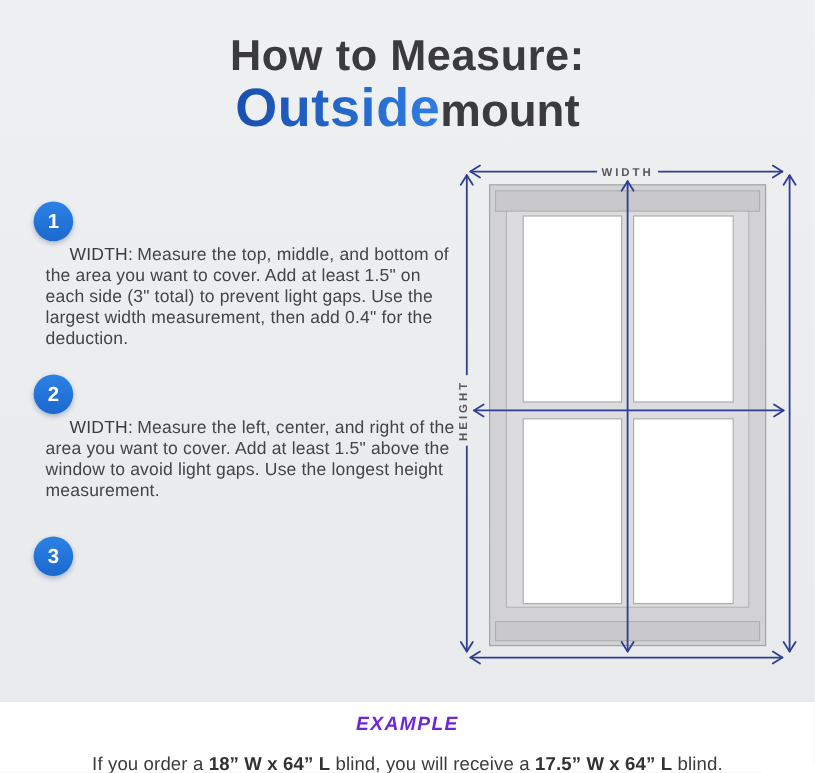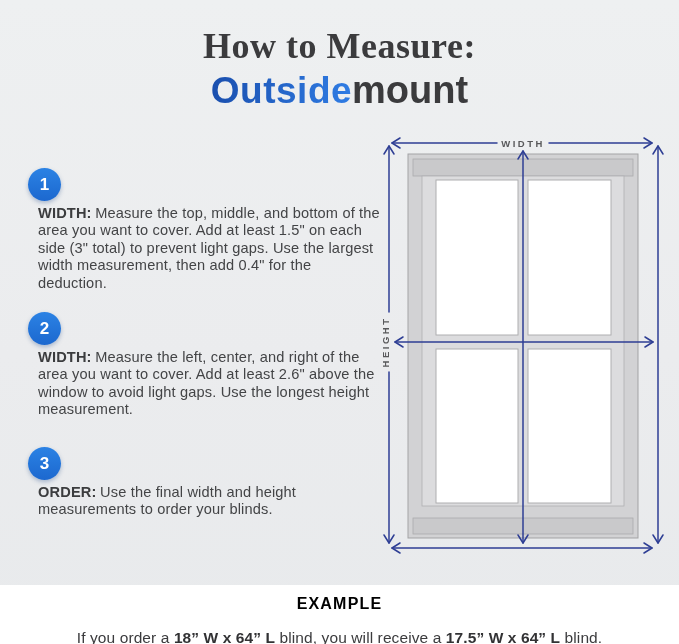--- a/index.html
+++ b/index.html
@@ -12,25 +12,24 @@
     height: 644px;
     background: linear-gradient(180deg, #eef0f1 0%, #ebecee 55%, #e8eaec 100%);
     overflow: hidden;
   }
 
   
   .header { position: absolute; top: 26px; left: 0; width: 100%; text-align: center; }
   .title-line1 {
     font-size: 36px; font-weight: 700; color: #3b3b3d; letter-spacing: 0.5px;
     line-height: 40px;
-    font-family: Liberation Serif, serif;
   }
   .title-line2 { margin-top: 1px; line-height: 46px; }
   .title-highlight {
-    font-size: 37px; font-weight: 800; letter-spacing: 0.5px;
+    font-size: 45px; font-weight: 800; letter-spacing: 0.5px;
     background: linear-gradient(90deg, #1a4fae 0%, #2f7ce4 100%);
     -webkit-background-clip: text; background-clip: text;
     -webkit-text-fill-color: transparent; color: #1f64c9;
   }
   .title-suffix { font-size: 38px; font-weight: 700; color: #3b3b3d; }
 
   
   .step { position: absolute; left: 28px; width: 352px; }
   .step-1 { top: 168px; }
   .step-2 { top: 312px; }
@@ -39,33 +38,34 @@
     width: 33px; height: 33px; border-radius: 50%;
     background: linear-gradient(180deg, #2b82e4 0%, #1c68cf 100%);
     box-shadow: 0 2px 4px rgba(40,80,140,0.35);
     display: flex; align-items: center; justify-content: center;
     color: #ffffff; font-size: 17px; font-weight: 700;
   }
   .step p {
     margin-top: 4px; margin-left: 10px;
     font-size: 14.6px; line-height: 17.4px; color: #434446; letter-spacing: 0.15px;
   }
-  .step p strong { font-weight: 700; color: #3b3c3e; margin-right: 0.25em; }
+  .step p strong { font-weight: 400; color: #3b3c3e; margin-right: 0.25em; margin-left: 20px; }
 
   
   .diagram { position: absolute; left: 372px; top: 126px; width: 300px; height: 440px; }
 
   
   .footer {
     position: absolute; left: 0; top: 585px; width: 679px; height: 59px;
     background: #ffffff; text-align: center;
   }
   .example-heading {
-    margin-top: 10px; font-size: 16px; font-weight: 700; color: #000000;
+    margin-top: 10px; font-size: 16px; font-weight: 700; color: #6d28d9;
     letter-spacing: 1.2px;
+    font-style: italic;
   }
   .example-line { margin-top: 16px; font-size: 15.5px; color: #3b3b3d; letter-spacing: 0.1px; }
   .example-line strong { font-weight: 700; color: #323234; }
 </style>
 </head>
 <body>
 
 <div class="page">
 
   <div class="header">
@@ -73,26 +73,25 @@
     <div class="title-line2"><span class="title-highlight">Outside</span><span class="title-suffix">mount</span></div>
   </div>
 
   <div class="step step-1">
     <div class="badge">1</div>
     <p><strong>WIDTH:</strong><span>Measure the top, middle, and bottom of the area you want to cover. Add at least 1.5" on each side (3" total) to prevent light gaps. Use the largest width measurement, then add 0.4" for the deduction.</span></p>
   </div>
 
   <div class="step step-2">
     <div class="badge">2</div>
-    <p><strong>WIDTH:</strong><span>Measure the left, center, and right of the area you want to cover. Add at least 2.6" above the window to avoid light gaps. Use the longest height measurement.</span></p>
+    <p><strong>WIDTH:</strong><span>Measure the left, center, and right of the area you want to cover. Add at least 1.5" above the window to avoid light gaps. Use the longest height measurement.</span></p>
   </div>
 
   <div class="step step-3">
     <div class="badge">3</div>
-    <p><strong>ORDER:</strong><span>Use the final width and height measurements to order your blinds.</span></p>
   </div>
 
   <svg class="diagram" viewBox="0 0 300 440" xmlns="http://www.w3.org/2000/svg">
 
     <g>
       <rect x="36" y="28" width="230" height="384" fill="#d2d2d4" stroke="#a3a3a5" stroke-width="1"></rect>
       <rect x="41" y="33" width="220" height="17" fill="#c9c9cb" stroke="#ababad" stroke-width="0.8"></rect>
       <rect x="41" y="392" width="220" height="16" fill="#c9c9cb" stroke="#ababad" stroke-width="0.8"></rect>
       <rect x="50" y="50" width="202" height="330" fill="#dcdcde" stroke="#b0b0b2" stroke-width="0.8"></rect>
       <rect x="64" y="54" width="82" height="155" fill="#ffffff" stroke="#aeaeb0" stroke-width="1"></rect>

